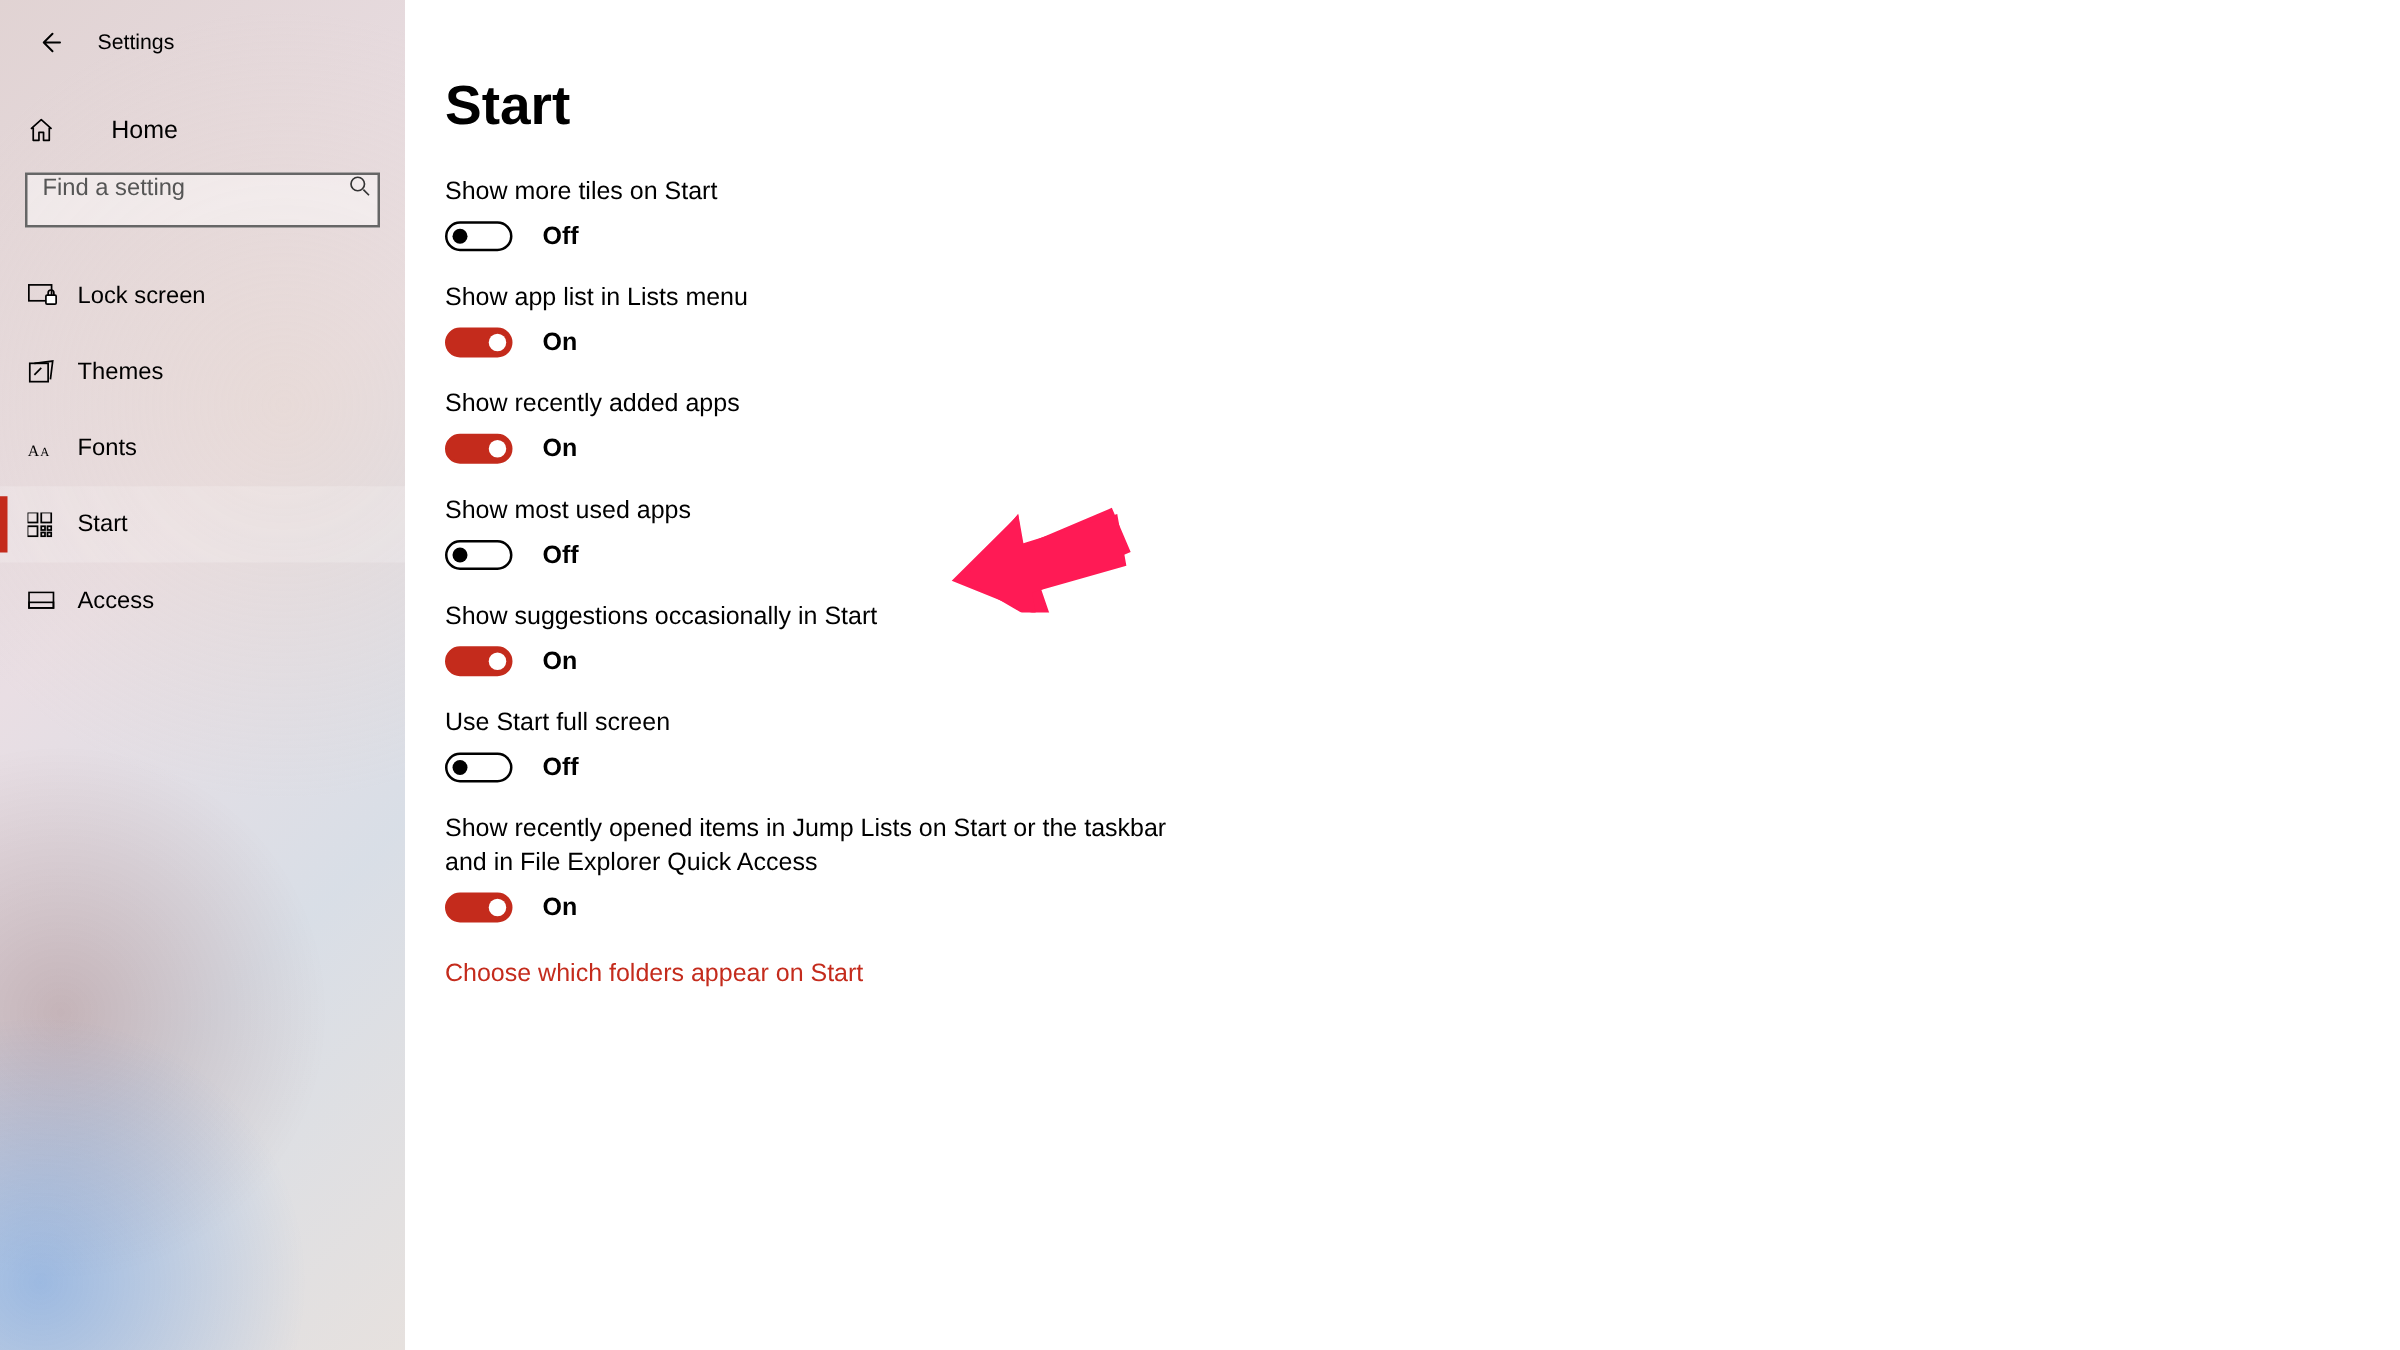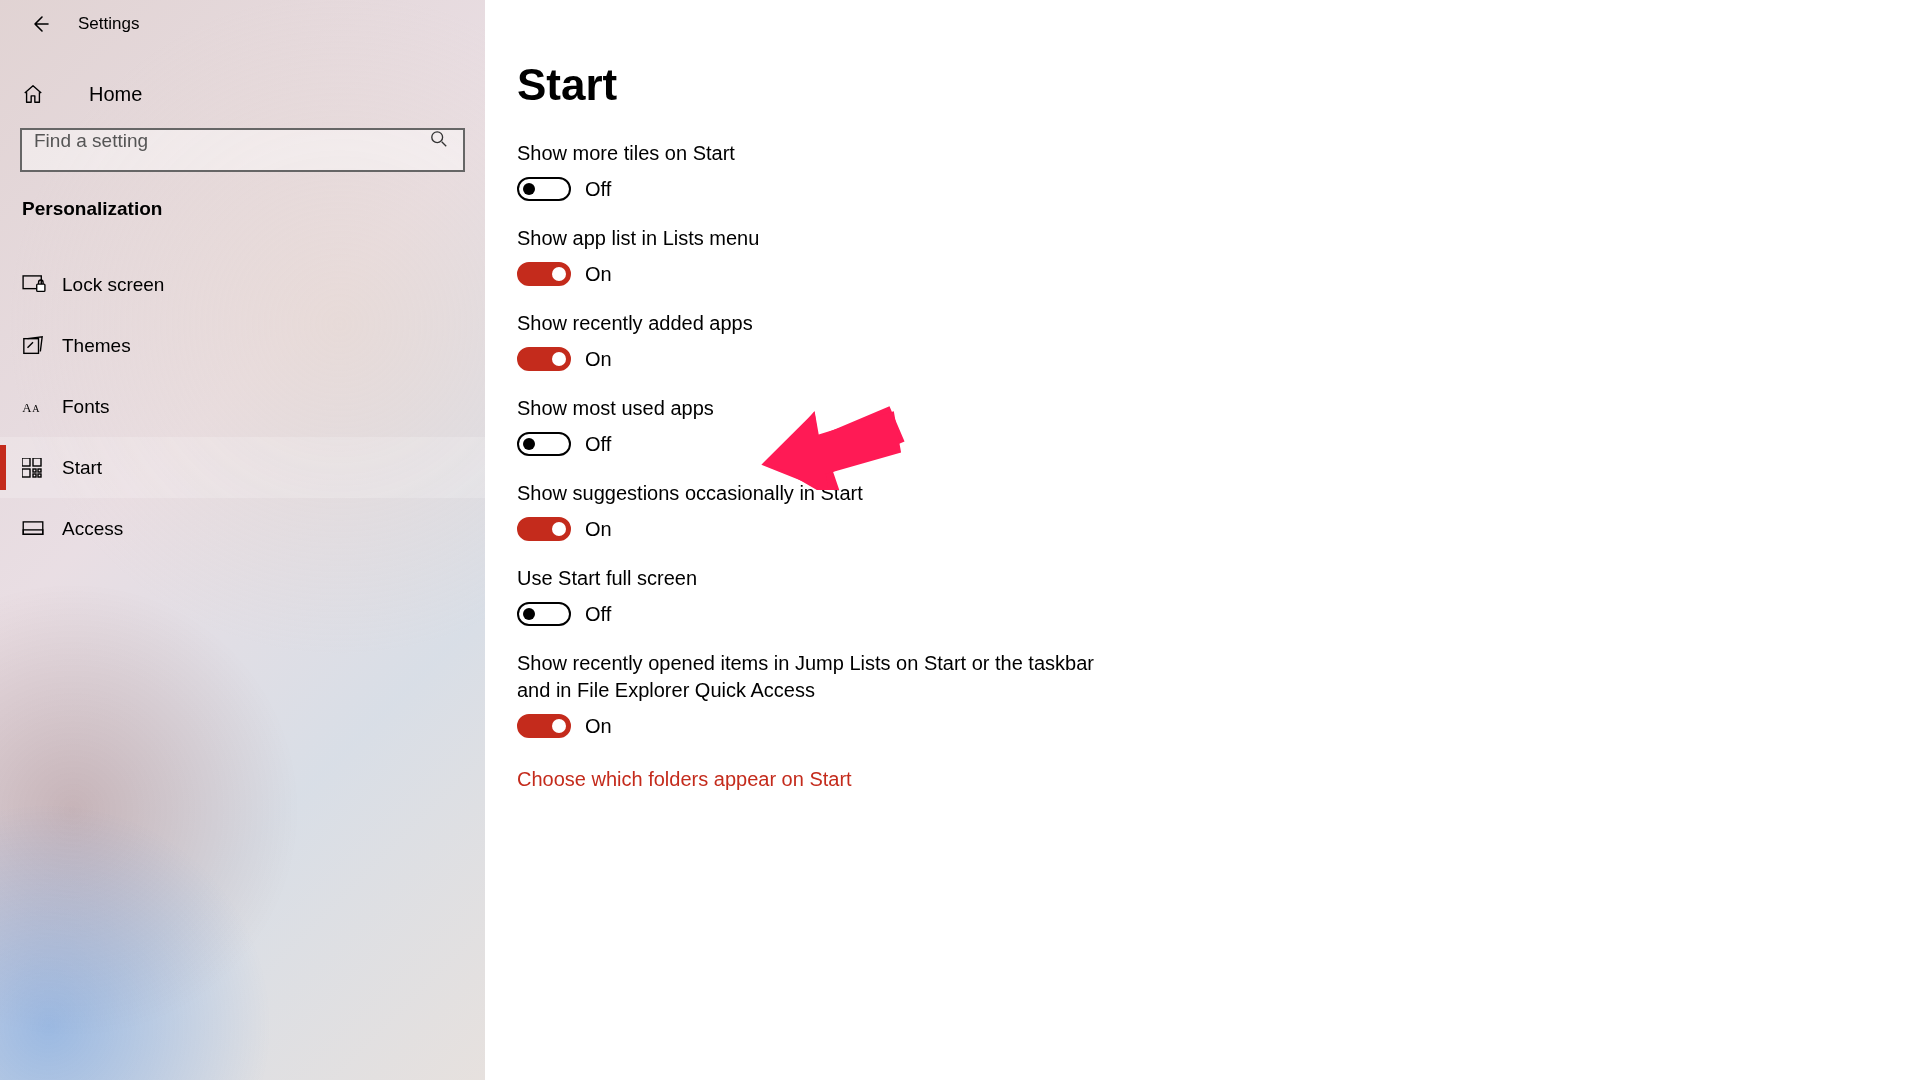--- a/index.html
+++ b/index.html
@@ -5,24 +5,25 @@
 * { margin: 0; padding: 0; box-sizing: border-box; }
 body {
   font-family: "Segoe UI", -apple-system, sans-serif;
   width: 1920px;
   height: 1080px;
   display: flex;
   background: #fff;
   overflow: hidden;
 }
 .sidebar {
-  width: 485px;
+  width: 324px;
   height: 100%;
   background: linear-gradient(135deg, rgba(200,175,175,0.55), rgba(215,195,205,0.55) 40%, rgba(185,195,210,0.55) 70%, rgba(210,200,195,0.55));
   backdrop-filter: blur(20px);
+  padding-top: 10px;
   position: relative;
 }
 .sidebar::before{
   content:"";
   position:absolute;inset:0;
   background:
     radial-gradient(circle at 10% 95%, rgba(80,140,220,0.45), transparent 20%),
     radial-gradient(circle at 15% 75%, rgba(150,100,100,0.35), transparent 25%),
     radial-gradient(circle at 70% 30%, rgba(230,215,205,0.5), transparent 40%);
   z-index:-1;
@@ -122,21 +123,22 @@
 .setting-label {
   font-size: 20px;
   color:#000;
   margin-bottom: 10px;
   max-width: 580px;
   line-height: 1.35;
 }
 .toggle-row {
   display: flex;
   align-items: center;
-  gap: 14px;
+  gap: 24px;
+  font-weight: bold;
 }
 .toggle {
   width: 54px;
   height: 24px;
   border-radius: 12px;
   position: relative;
   cursor: pointer;
 }
 .toggle.off {
   border: 2px solid #000;
@@ -208,21 +210,20 @@
       <input class="search-input" placeholder="Find a setting" style="">
       <span class="search-icon-slot">
         <svg width="18" height="18" viewBox="0 0 20 20">
             <circle cx="8" cy="8" r="6" stroke="#333" stroke-width="1.5" fill="none"></circle>
             <path d="M13 13 L18 18" stroke="#333" stroke-width="1.5"></path>
           </svg>
       </span>
     </div>
   </div>
 
-  <div class="section-title">Personalization</div>
 
   <div class="nav-list">
 
 
 
     <div class="nav-item">
       <span class="icon-slot">
           <svg width="24" height="20" viewBox="0 0 26 22">
             <rect x="1" y="1" width="20" height="14" stroke="#000" stroke-width="1.5" fill="none"></rect>
             <rect x="16" y="10" width="9" height="8" rx="1" stroke="#000" stroke-width="1.5" fill="#fff"></rect>

